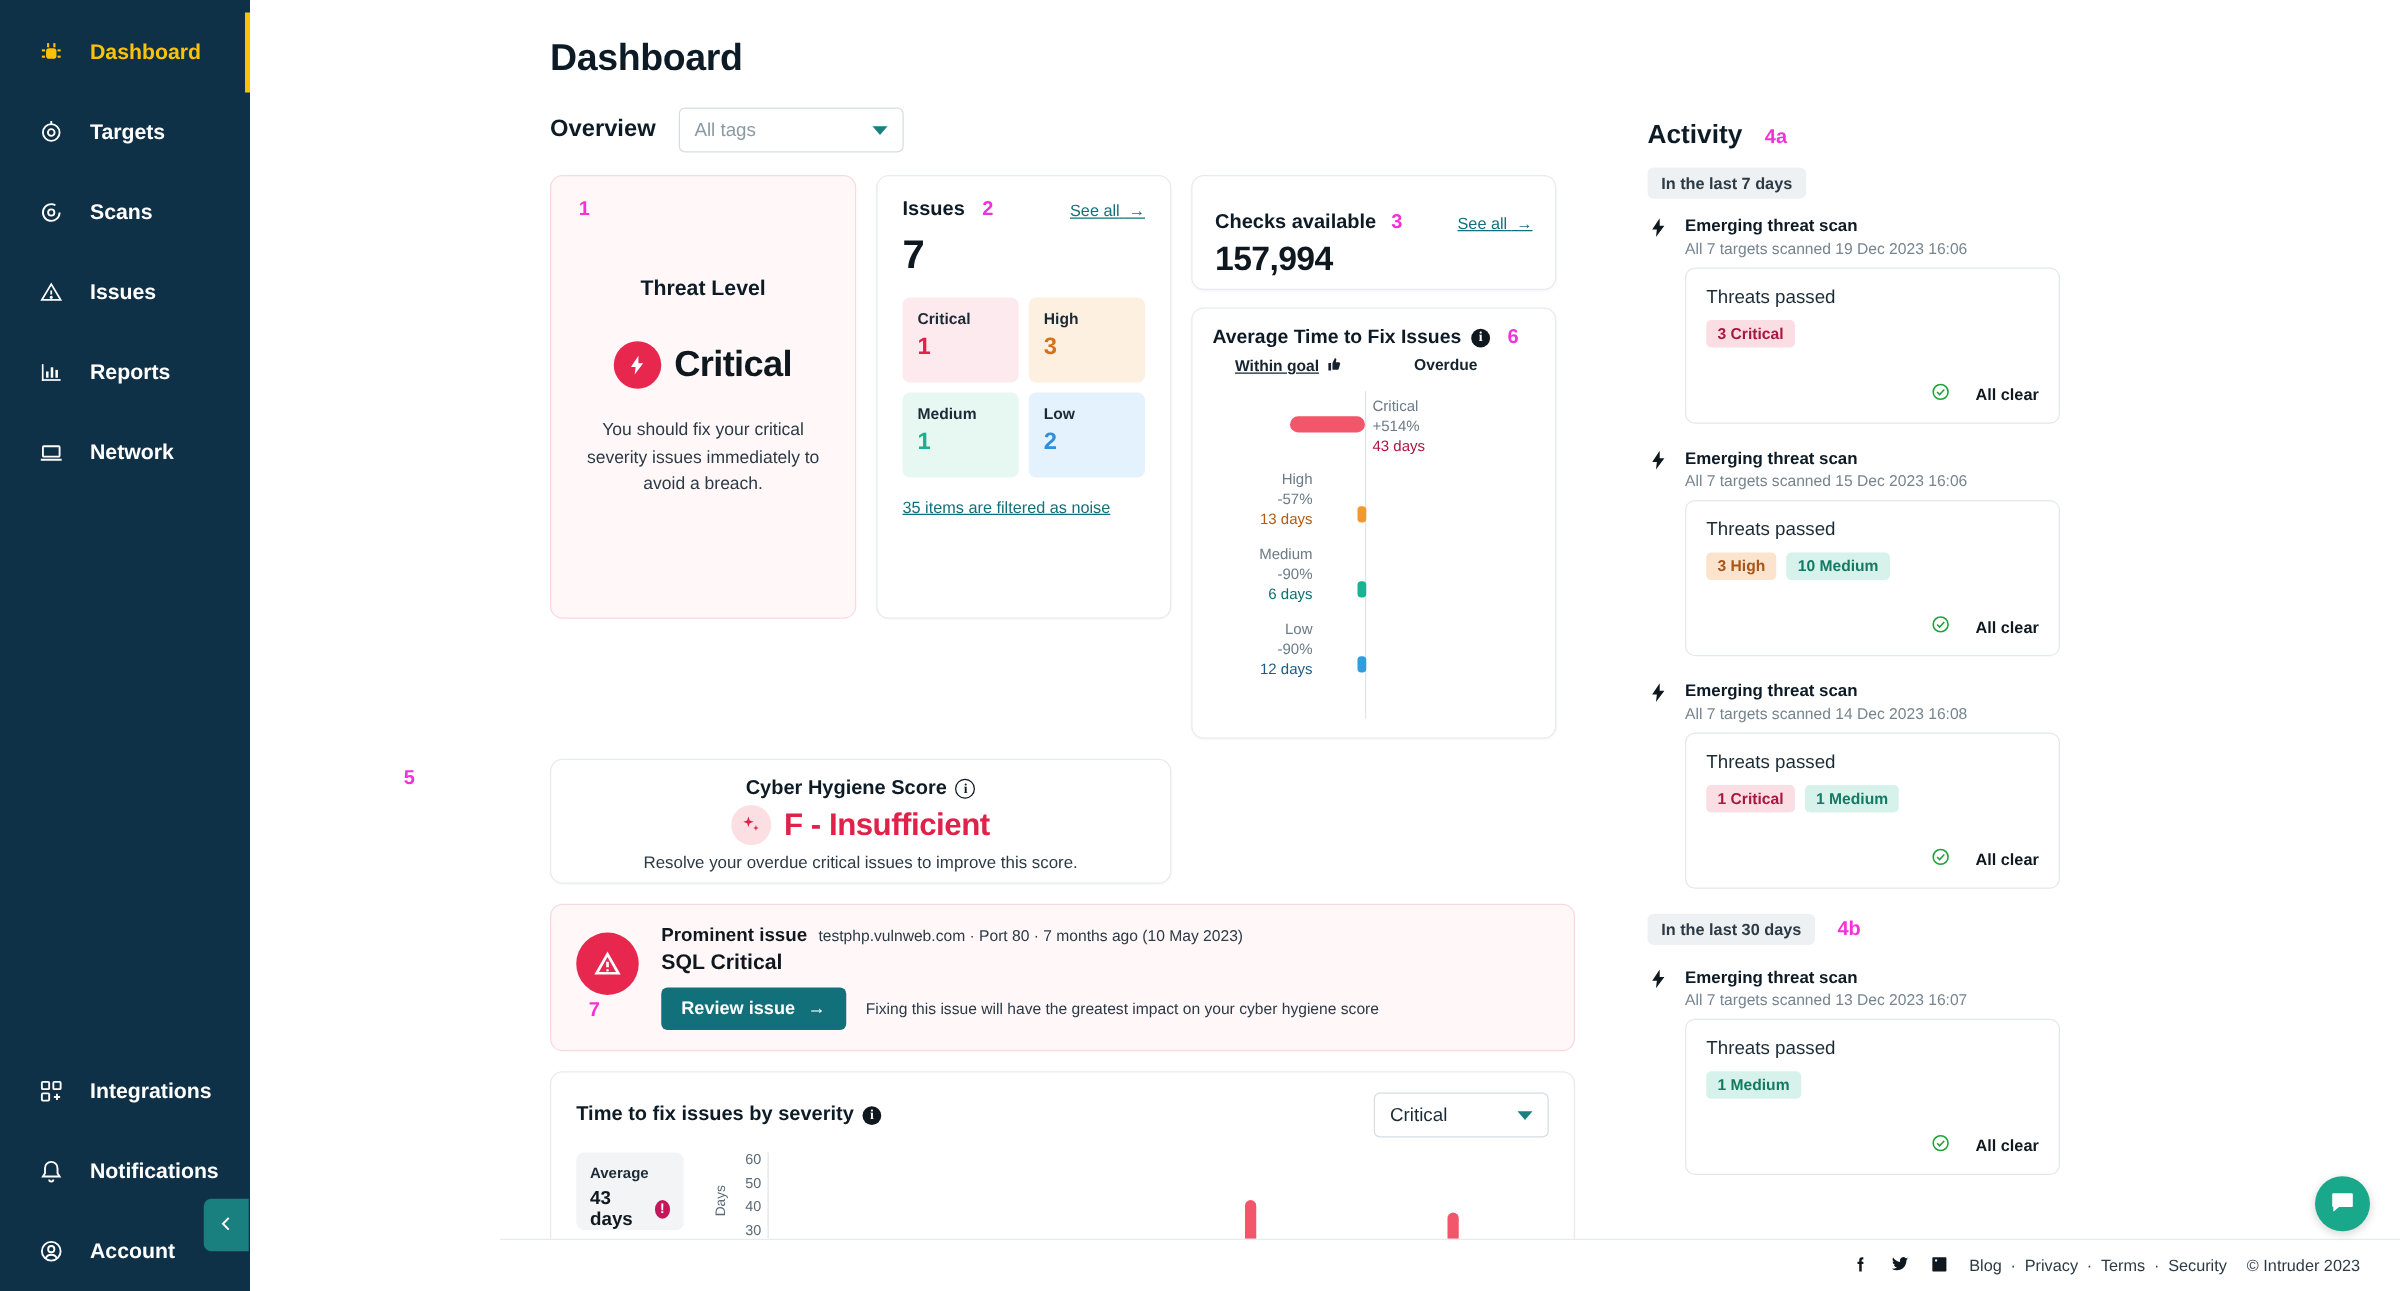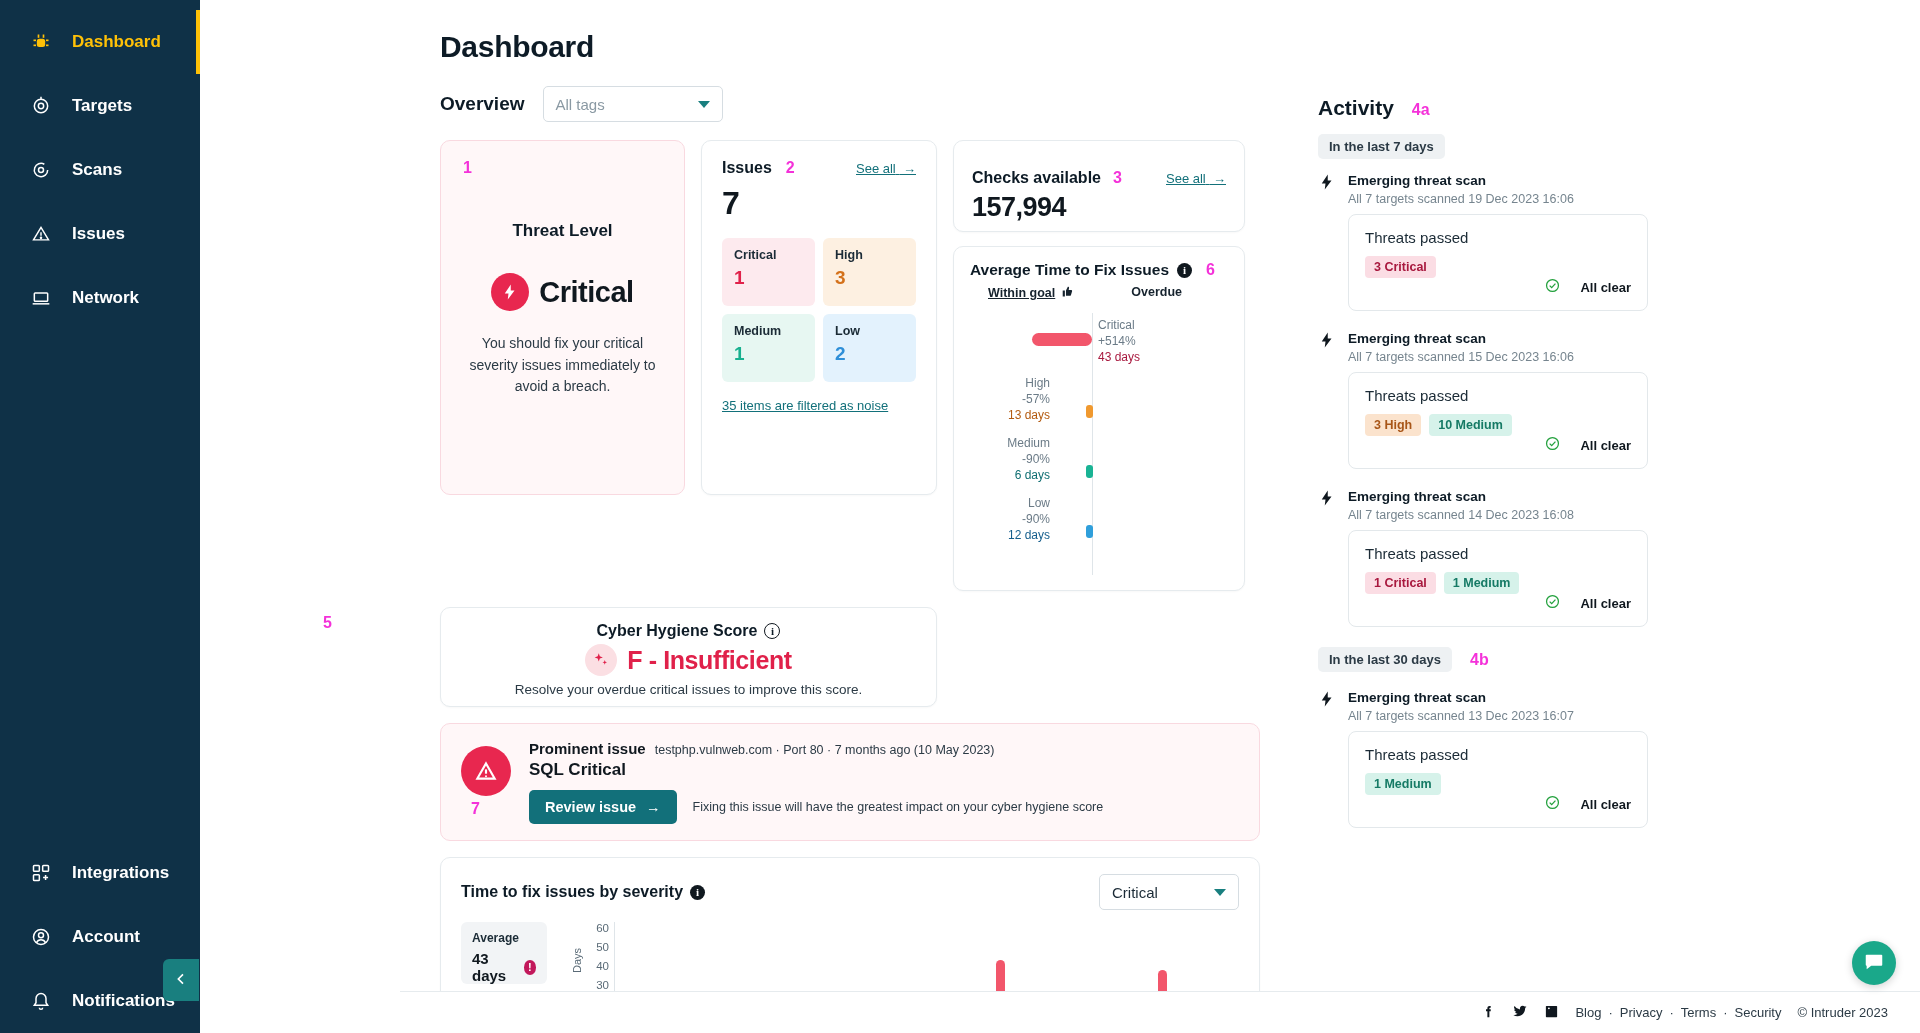--- a/index.html
+++ b/index.html
@@ -250,21 +250,21 @@
   .act-card {
     margin-top: 8px; border: 1px solid #e3e8eb; border-radius: 8px;
     padding: 14px 16px; background:#fff;
   }
   .act-card h4 { font-size: 15px; font-weight: normal; color:#1b2b36; margin-bottom: 10px; }
   .badges { display: flex; gap: 8px; }
   .badge { font-size: 12.5px; font-weight: bold; padding: 4px 9px; border-radius: 4px; }
   .badge.critical { background:#fbdde4; color:#a8183e; }
   .badge.high { background:#fbe3cd; color:#a85618; }
   .badge.medium { background:#d6f2ea; color:#157a65; }
-  .all-clear { display:flex; align-items:center; justify-content: flex-end; gap: 20px; margin-top: 0; font-size: 13px; font-weight:bold; color:#10181f; }
+  .all-clear { display:flex; align-items:center; justify-content: flex-end; gap: 20px; margin-top: 28px; font-size: 13px; font-weight:bold; color:#10181f; }
 
   
   .footer {
     position: absolute; left: 200px; right: 0; bottom: 0; height: 42px;
     border-top: 1px solid #e6ebee; background:#fff;
     display:flex; align-items:center; justify-content: flex-end;
     gap: 16px; padding-right: 32px; font-size: 13px; color:#2b3a45;
     z-index: 20;
   }
   .footer .social { display:flex; gap: 16px; align-items:center; }
@@ -321,20 +321,32 @@
         <svg width="20" height="20" viewBox="0 0 24 24" fill="none" stroke="#fff" stroke-width="1.7">
             <path d="M12 4 L21 19 H3 Z"></path>
             <path d="M12 10v4"></path>
             <circle cx="12" cy="16.6" r="0.7" fill="#fff"></circle>
           </svg>
       </span>
       <span>Issues</span>
     </div>
     <div class="nav-item">
       <span class="nav-ico">
+        <svg width="20" height="20" viewBox="0 0 24 24" fill="#fff">
+            <rect x="3" y="4" width="1.6" height="16"></rect>
+            <rect x="3" y="18.4" width="18" height="1.6"></rect>
+            <rect x="7" y="11" width="2.4" height="6"></rect>
+            <rect x="11.5" y="7" width="2.4" height="10"></rect>
+            <rect x="16" y="9.5" width="2.4" height="7.5"></rect>
+          </svg>
+      </span>
+      <span>Reports</span>
+    </div>
+    <div class="nav-item">
+      <span class="nav-ico">
         <svg width="20" height="20" viewBox="0 0 24 24" fill="none" stroke="#fff" stroke-width="1.8">
             <rect x="4" y="6" width="16" height="10" rx="1"></rect>
             <path d="M2 19h20"></path>
           </svg>
       </span>
       <span>Network</span>
     </div>
 
     <div class="nav-spacer"></div>
 
@@ -345,35 +357,35 @@
             <rect x="14" y="3" width="7" height="7" rx="1"></rect>
             <rect x="3" y="14" width="7" height="7" rx="1"></rect>
             <path d="M17.5 14.5v6M14.5 17.5h6"></path>
           </svg>
       </span>
       <span>Integrations</span>
     </div>
     <div class="nav-item">
       <span class="nav-ico">
         <svg width="20" height="20" viewBox="0 0 24 24" fill="none" stroke="#fff" stroke-width="1.8">
+            <path d="M6 9a6 6 0 1 1 12 0v5l2 3H4l2-3z"></path>
+            <path d="M10 20a2 2 0 0 0 4 0"></path>
+          </svg>
+      </span>
+      <span>Notifications</span>
+    </div>
+    <div class="nav-item">
+      <span class="nav-ico">
+        <svg width="20" height="20" viewBox="0 0 24 24" fill="none" stroke="#fff" stroke-width="1.8">
             <circle cx="12" cy="12" r="9"></circle>
             <circle cx="12" cy="10" r="3"></circle>
             <path d="M6.5 19a6 6 0 0 1 11 0"></path>
           </svg>
       </span>
       <span>Account</span>
-    </div>
-    <div class="nav-item">
-      <span class="nav-ico">
-        <svg width="20" height="20" viewBox="0 0 24 24" fill="none" stroke="#fff" stroke-width="1.8">
-            <path d="M6 9a6 6 0 1 1 12 0v5l2 3H4l2-3z"></path>
-            <path d="M10 20a2 2 0 0 0 4 0"></path>
-          </svg>
-      </span>
-      <span>Notifications</span>
     </div>
 
     <div class="collapse-btn">
       <span>
         <svg width="16" height="16" viewBox="0 0 24 24" fill="none" stroke="#fff" stroke-width="2.4">
             <path d="M15 5 L8 12 L15 19"></path>
           </svg>
       </span>
     </div>
   </nav>

